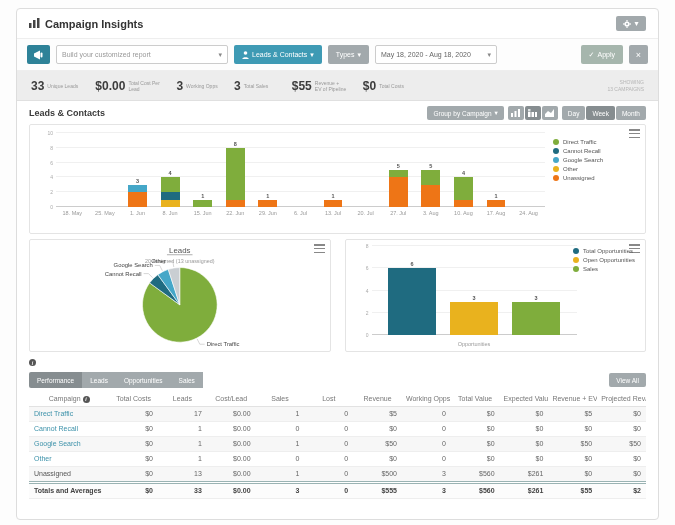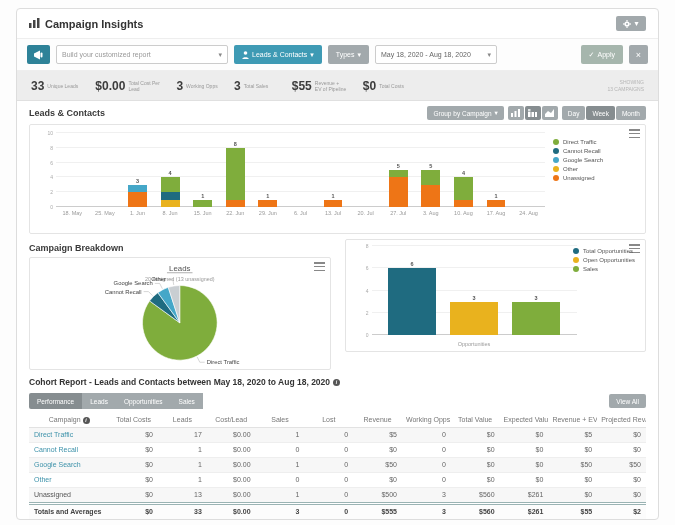--- a/index.html
+++ b/index.html
@@ -405,21 +405,20 @@
           <div class="legend-item">
             <div class="dot" style="background: rgb(238, 117, 22);"></div>
             <span>Unassigned</span>
           </div>
         </div>
     </div>
   </div>
 
   <div class="breakdown-row">
     <div class="col">
-      <h2>Campaign Breakdown</h2>
       <div class="chart-card pie-card">
         <div class="menu-icon">
             <i></i>
             <i></i>
             <i></i>
           </div>
         <svg viewBox="0 0 300 113">
             <text x="150" y="13" text-anchor="middle" class="pie-title">Leads</text>
             <line x1="137" y1="15" x2="163" y2="15" stroke="#777" stroke-width="0.6"></line>
             <text x="150" y="23" text-anchor="middle" class="pie-sub">20 Assigned (13 unassigned)</text>
@@ -487,21 +486,20 @@
               <div class="dot" style="background: rgb(127, 173, 60);"></div>
               <span>Sales</span>
             </div>
           </div>
       </div>
     </div>
   </div>
 
   <div class="cohort">
     <div class="cohort-title">
-      <span>Cohort Report - Leads and Contacts between May 18, 2020 to Aug 18, 2020</span>
       <span class="info">i</span>
     </div>
     <div class="tabs-row">
       <button class="btn tab dark">Performance</button>
       <button class="btn gray tab">Leads</button>
       <button class="btn gray tab">Opportunities</button>
       <button class="btn gray tab">Sales</button>
       <button class="btn gray viewall">View All</button>
     </div>
     <table>

